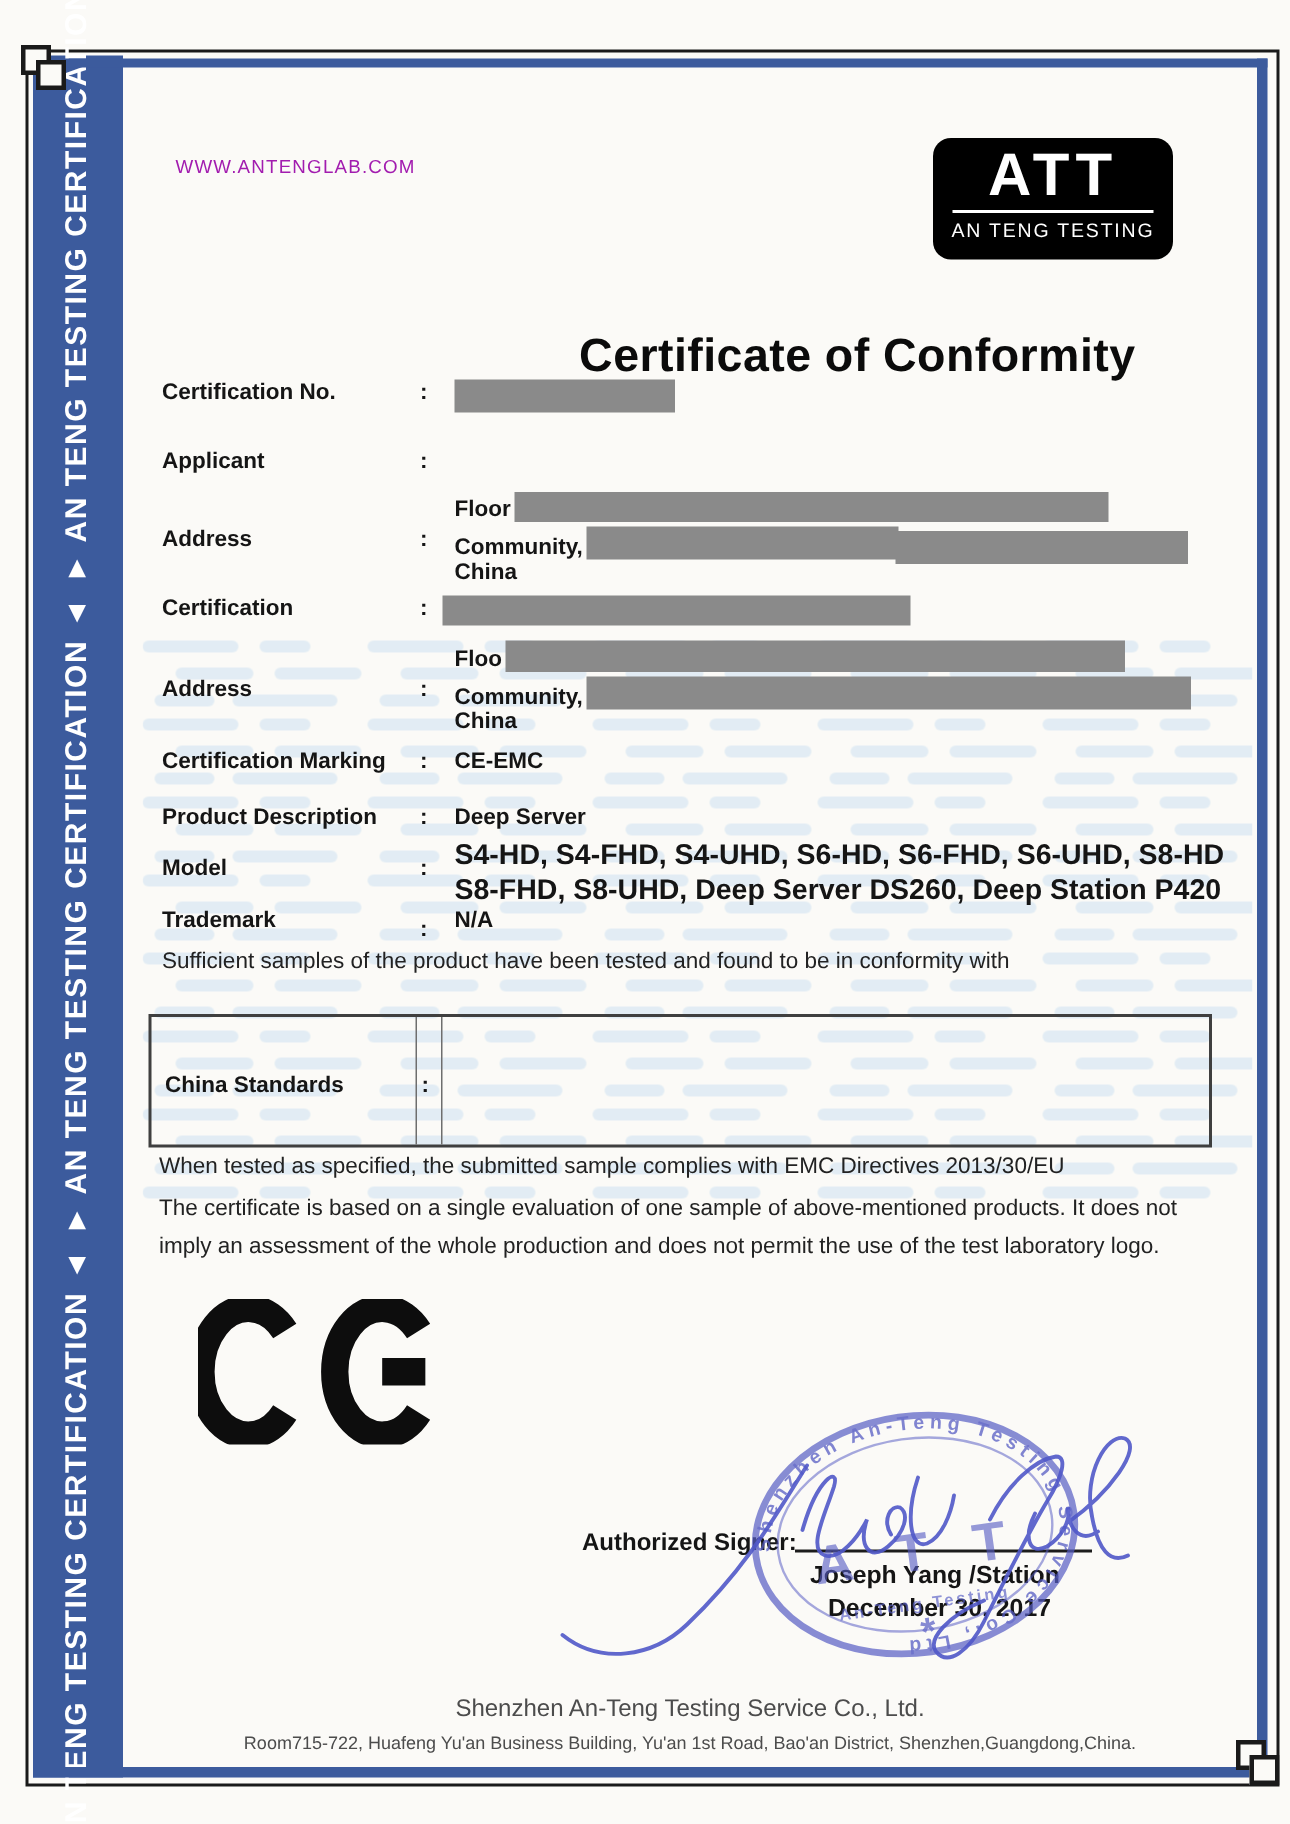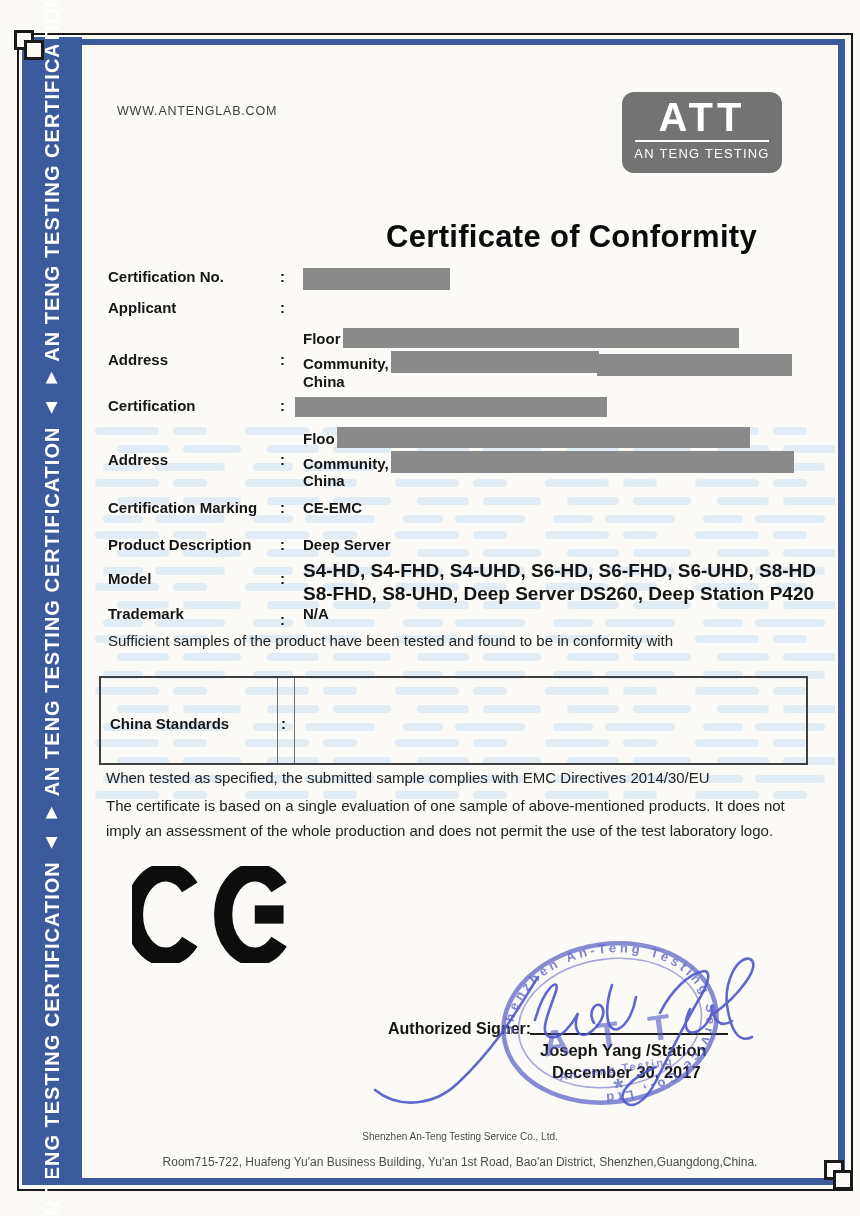--- a/index.html
+++ b/index.html
@@ -12,22 +12,22 @@
   
   .blue{background:#3c5b9d;}
   .sidebar{left:22px;top:37px;width:60px;height:1148px;}
   .sidebar-text{position:absolute;inset:0;display:flex;align-items:center;justify-content:center;
       writing-mode:vertical-rl;transform:rotate(180deg);color:#fff;font-weight:700;font-size:20px;
       letter-spacing:1px;white-space:nowrap;}
   .bar-top{left:33px;top:39px;width:812px;height:6px;}
   .bar-right{left:838px;top:39px;width:7px;height:1146px;}
   .bar-bottom{left:22px;top:1178px;width:823px;height:7px;}
   
-  .website{left:117px;top:104px;font-size:12.5px;letter-spacing:.8px;color:#404040;}
-  .logo{left:622px;top:92px;width:160px;height:81px;background:#737373;border-radius:12px;text-align:center;color:#fff;}
+  .website{left:117px;top:104px;font-size:12.5px;letter-spacing:.8px;color:#a21caf;}
+  .logo{left:622px;top:92px;width:160px;height:81px;background:#000000;border-radius:12px;text-align:center;color:#fff;}
   .logo-acronym{font-size:40px;font-weight:700;letter-spacing:4px;line-height:46px;margin-top:2px;}
   .logo-rule{width:134px;height:2px;background:#fff;margin:0 auto;}
   .logo-sub{font-size:13px;letter-spacing:1.2px;margin-top:4px;font-weight:400;}
   
   .title{left:97px;top:219px;width:660px;text-align:right;font-size:31px;font-weight:700;color:#0b0b0b;letter-spacing:.3px;}
   
   .row{left:0;right:0;height:20px;}
   .lab{position:absolute;left:108px;font-weight:700;font-size:15px;white-space:nowrap;}
   .col{position:absolute;left:280px;font-weight:700;font-size:15px;}
   .val{position:absolute;left:303px;font-weight:700;font-size:15px;white-space:nowrap;}
@@ -38,21 +38,21 @@
   .vline{position:absolute;top:0;bottom:0;width:1px;background:#6e6e6e;}
   .stdvals{position:absolute;left:203px;top:5px;font-size:15px;font-weight:700;line-height:22.5px;}
   
   .wm{left:95px;top:425px;width:740px;height:378px;opacity:.55;pointer-events:none;}
   
   .sig-label{left:388px;top:1020px;font-size:16px;font-weight:700;}
   .sig-line{left:530px;top:1033px;width:198px;height:2px;background:#1c1c1c;}
   .sig-name{left:540px;top:1041px;font-size:16.5px;font-weight:700;}
   .sig-date{left:552px;top:1063px;font-size:16.5px;font-weight:700;}
   
-  .footer-co{left:85px;top:1131px;width:750px;text-align:center;font-size:10px;color:#4c4c4c;}
+  .footer-co{left:85px;top:1131px;width:750px;text-align:center;font-size:16px;color:#4c4c4c;}
   .footer-ad{left:85px;top:1155px;width:750px;text-align:center;font-size:12px;color:#4c4c4c;}
 </style>
 </head>
 <body>
 
 <svg class="abs wm" width="740" height="378">
   <defs>
     <pattern id="dashes" width="150" height="52" patternUnits="userSpaceOnUse">
       <rect x="0" y="2" width="64" height="8" rx="4" fill="#cfe2f2"></rect>
       <rect x="78" y="2" width="34" height="8" rx="4" fill="#cfe2f2"></rect>
@@ -79,21 +79,21 @@
 
 <div class="abs website">WWW.ANTENGLAB.COM</div>
 <div class="abs logo">
   <div class="logo-acronym">ATT</div>
   <div class="logo-rule"></div>
   <div class="logo-sub">AN TENG TESTING</div>
 </div>
 
 <div class="abs title">Certificate of Conformity</div>
 
-<div class="abs row" style="top:268px">
+<div class="abs row" style="top:253px">
   <span class="lab">Certification No.</span>
   <span class="col">:</span>
   <span class="val"><span class="redact" style="width:147px;height:22px;"></span></span>
 </div>
 
 <div class="abs row" style="top:299px">
   <span class="lab">Applicant</span>
   <span class="col">:</span>
 </div>
 
@@ -153,21 +153,21 @@
 
 <div class="abs para" style="left:108px;top:632px;width:710px;">Sufficient samples of the product have been tested and found to be in conformity with</div>
 
 <div class="abs stdbox">
   <span style="position:absolute;left:9px;top:37px;font-size:15px;font-weight:700;">China Standards</span>
   <div class="vline" style="left:176px;"></div>
   <div class="vline" style="left:193px;"></div>
   <span style="position:absolute;left:180px;top:37px;font-size:15px;font-weight:700;">:</span>
 </div>
 
-<div class="abs para" style="left:106px;top:769px;width:720px;">When tested as specified, the submitted sample complies with EMC Directives 2014/30/EU</div>
+<div class="abs para" style="left:106px;top:769px;width:720px;">When tested as specified, the submitted sample complies with EMC Directives 2013/30/EU</div>
 <div class="abs para" style="left:106px;top:794px;width:706px;line-height:24.5px;">The certificate is based on a single evaluation of one sample of above-mentioned products. It does not imply an assessment of the whole production and does not permit the use of the test laboratory logo.</div>
 
 <svg class="abs" style="left:132px;top:866px;" width="165" height="97" viewBox="0 0 172 96">
   <g fill="none" stroke="#0d0d0d" stroke-width="19">
     <path d="M60.3 19.7 A33 44 0 1 0 60.3 76.3"></path>
     <path d="M153.3 19.7 A33 44 0 1 0 153.3 76.3"></path>
     <path d="M128 48 L158 48"></path>
   </g>
 </svg>
 

